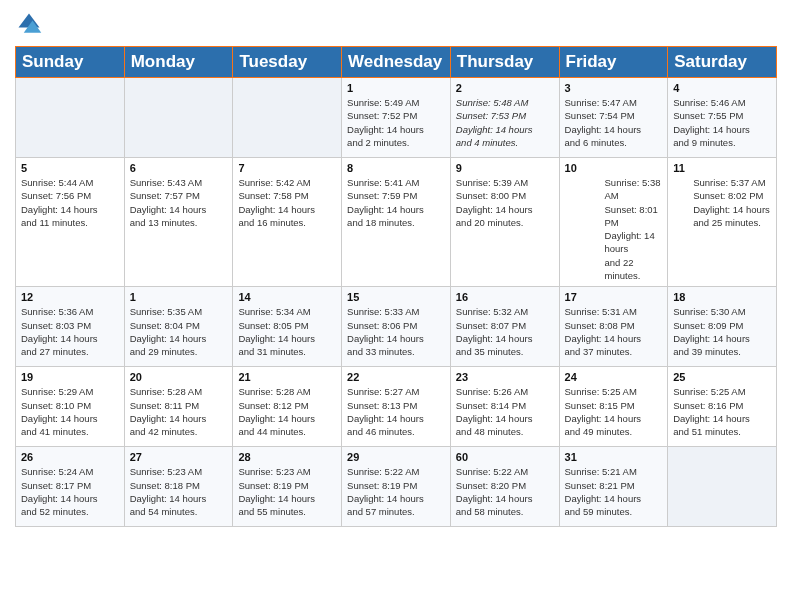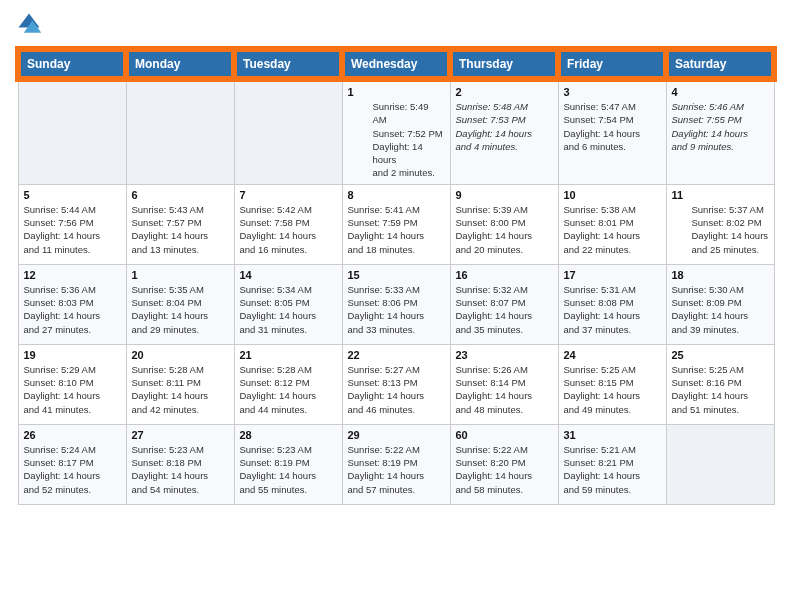--- a/index.html
+++ b/index.html
@@ -51,25 +51,25 @@
       color: #444;
     }
     table {
       width: 100%;
       border-collapse: collapse;
       table-layout: fixed;
     }
     thead tr th {
       background-color: #2c6fad;
       color: #fff;
-      font-size: 12px;
+      font-size: 17px;
       font-weight: bold;
       text-align: left;
       padding: 5px 6px;
-      border: 6px solid #f97316;
+      border: 1px solid #f97316;
       margin-top: 24px;
     }
     tbody tr td {
       border: 1px solid #ccc;
       vertical-align: top;
       padding: 4px 5px;
       font-size: 10px;
       color: #222;
       height: 80px;
       background: #fff;
@@ -125,42 +125,42 @@
           <th>Saturday</th>
         </tr>
     </thead>
     <tbody id="calendar-body">
     <tr>
           <td class="empty-cell"></td>
           <td class="empty-cell"></td>
           <td class="empty-cell"></td>
           <td>
             <div class="day-number">1</div>
-            <div class="day-info" style="white-space: pre-line; margin-left: 25px;">Sunrise: 5:49 AM
+            <div class="day-info" style="white-space: pre-line;">Sunrise: 5:49 AM
 Sunset: 7:52 PM
 Daylight: 14 hours
 and 2 minutes.</div>
           </td>
           <td>
             <div class="day-number">2</div>
             <div class="day-info" style="white-space: pre-line; font-style: italic;">Sunrise: 5:48 AM
 Sunset: 7:53 PM
 Daylight: 14 hours
 and 4 minutes.</div>
           </td>
           <td>
             <div class="day-number">3</div>
             <div class="day-info" style="white-space: pre-line;">Sunrise: 5:47 AM
 Sunset: 7:54 PM
 Daylight: 14 hours
 and 6 minutes.</div>
           </td>
           <td>
             <div class="day-number">4</div>
-            <div class="day-info" style="white-space: pre-line; font-style: italic;">Sunrise: 5:46 AM
+            <div class="day-info" style="white-space: pre-line;">Sunrise: 5:46 AM
 Sunset: 7:55 PM
 Daylight: 14 hours
 and 9 minutes.</div>
           </td>
         </tr>
         <tr>
           <td>
             <div class="day-number">5</div>
             <div class="day-info" style="white-space: pre-line;">Sunrise: 5:44 AM
 Sunset: 7:56 PM
@@ -190,21 +190,21 @@
           </td>
           <td>
             <div class="day-number">9</div>
             <div class="day-info" style="white-space: pre-line;">Sunrise: 5:39 AM
 Sunset: 8:00 PM
 Daylight: 14 hours
 and 20 minutes.</div>
           </td>
           <td>
             <div class="day-number">10</div>
-            <div class="day-info" style="white-space: pre-line;">Sunrise: 5:38 AM
+            <div class="day-info" style="white-space: pre-line; margin-left: 40px;">Sunrise: 5:38 AM
 Sunset: 8:01 PM
 Daylight: 14 hours
 and 22 minutes.</div>
           </td>
           <td>
             <div class="day-number">11</div>
             <div class="day-info" style="white-space: pre-line; margin-left: 20px;">Sunrise: 5:37 AM
 Sunset: 8:02 PM
 Daylight: 14 hours
 and 25 minutes.</div>

